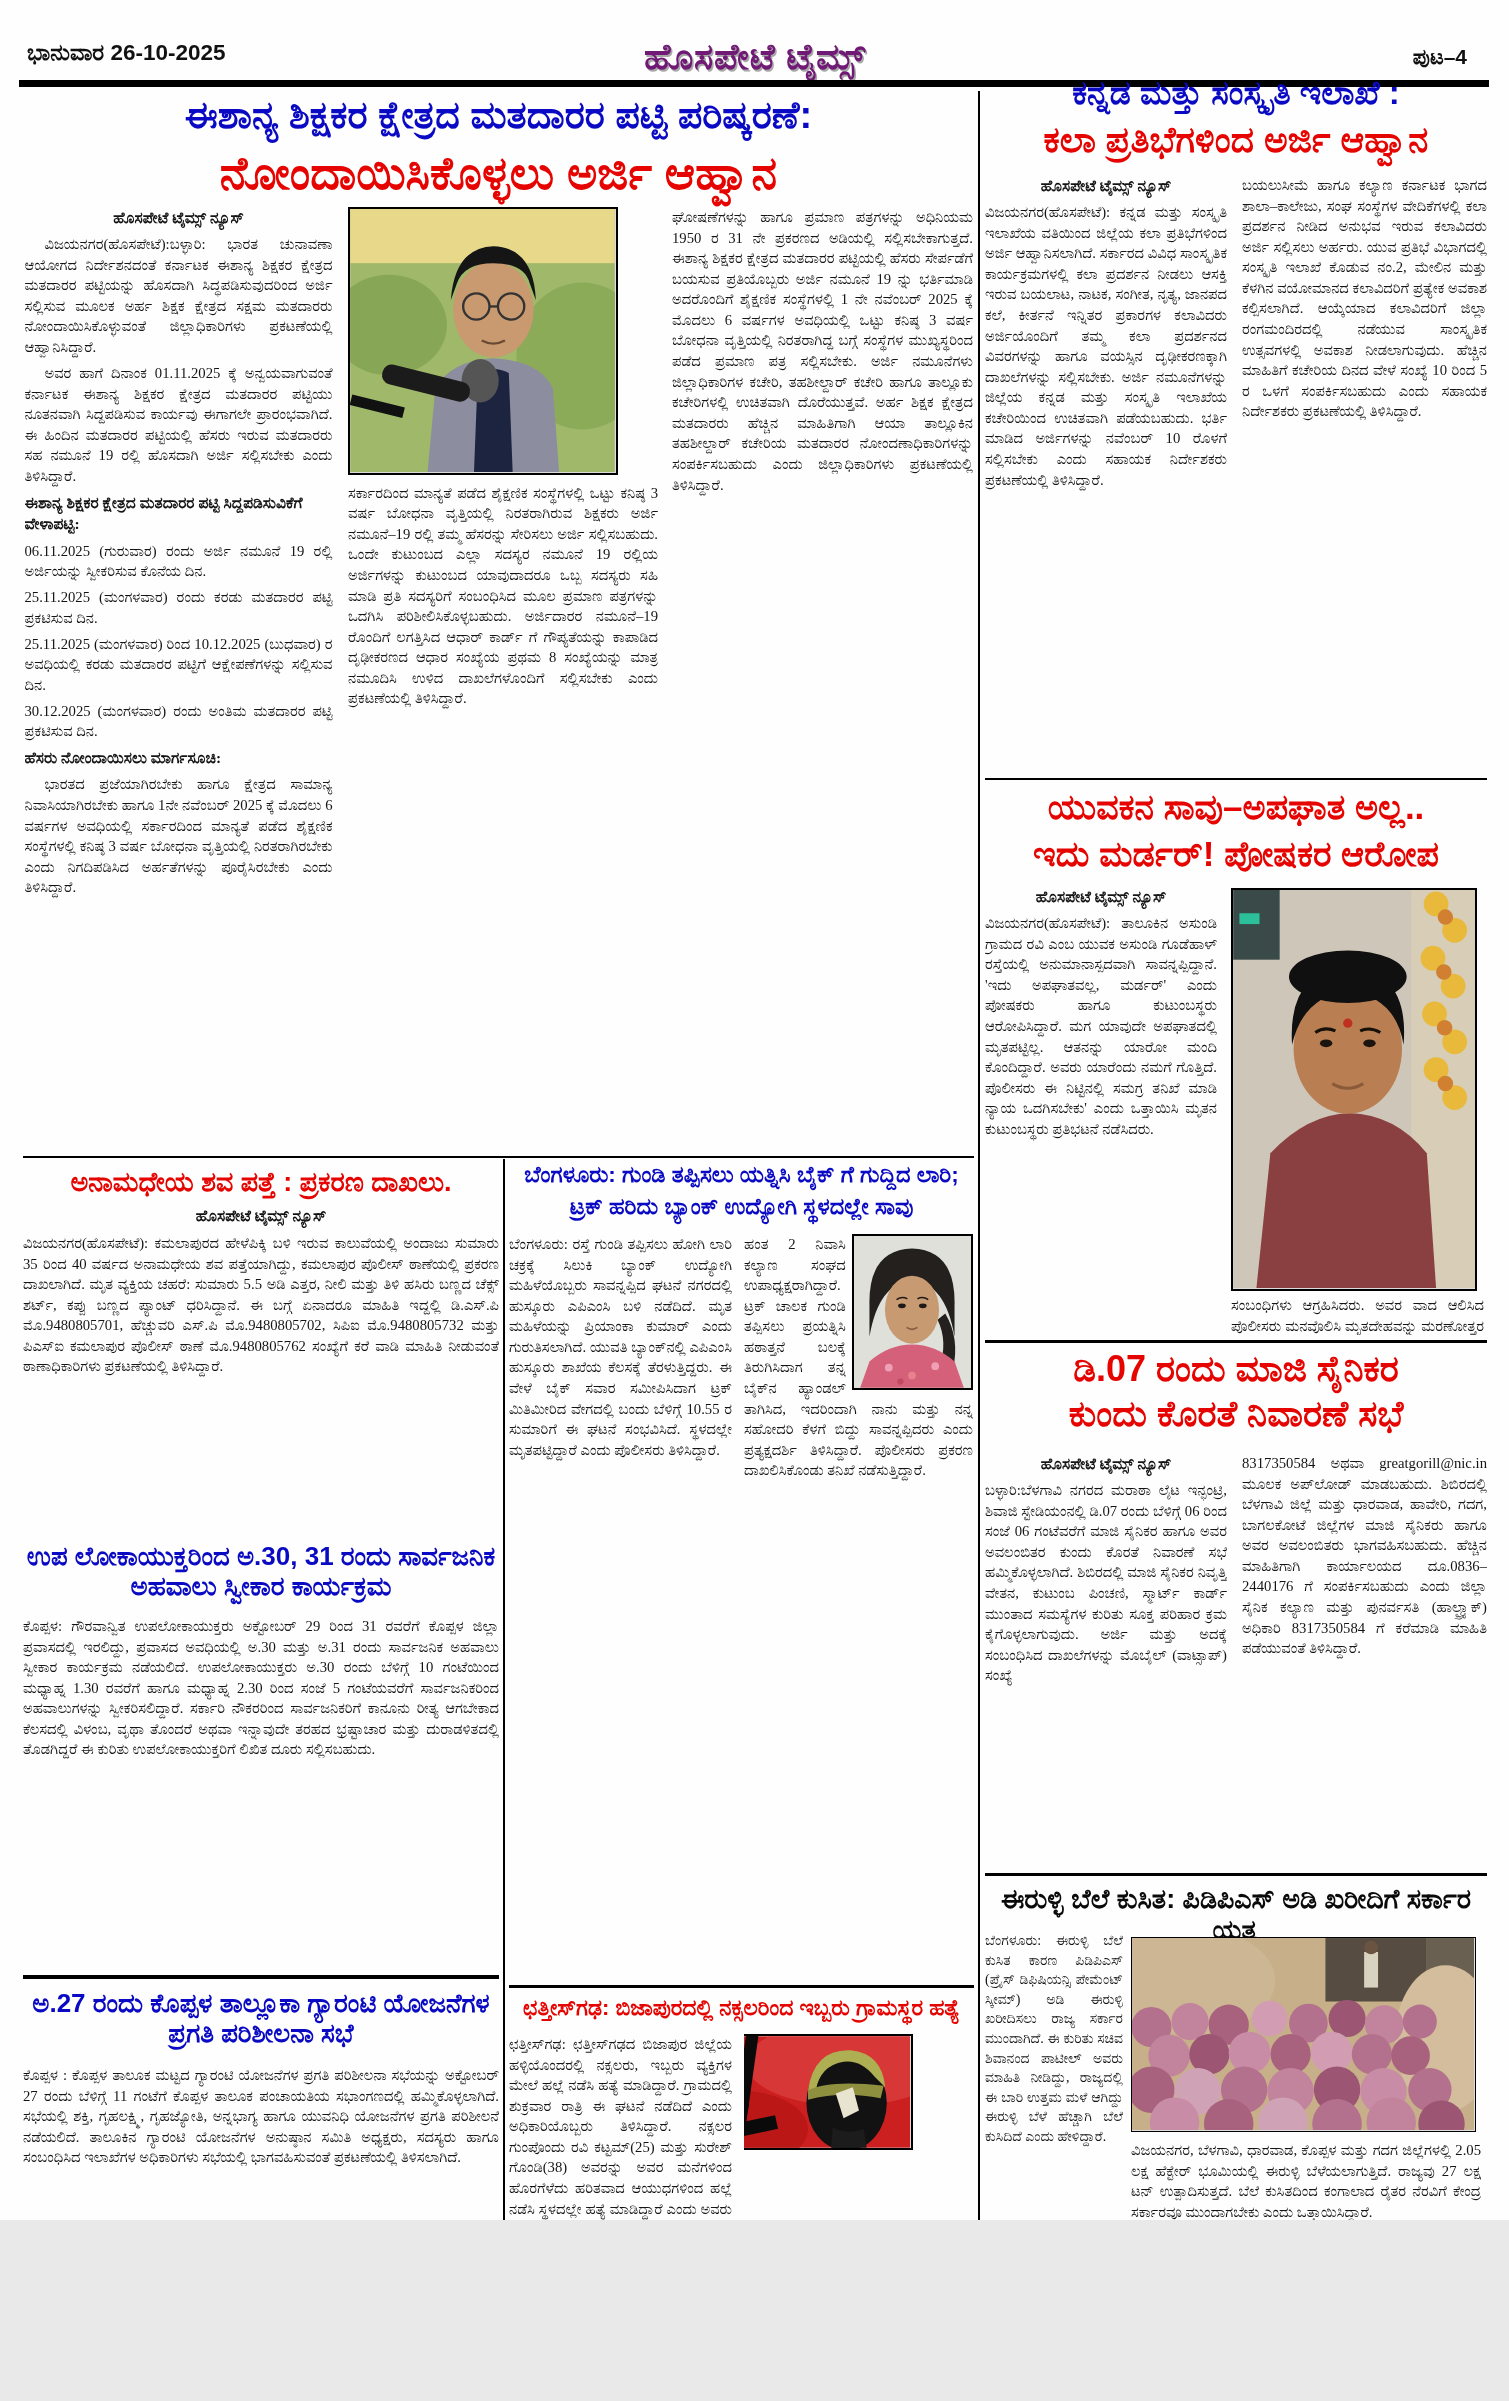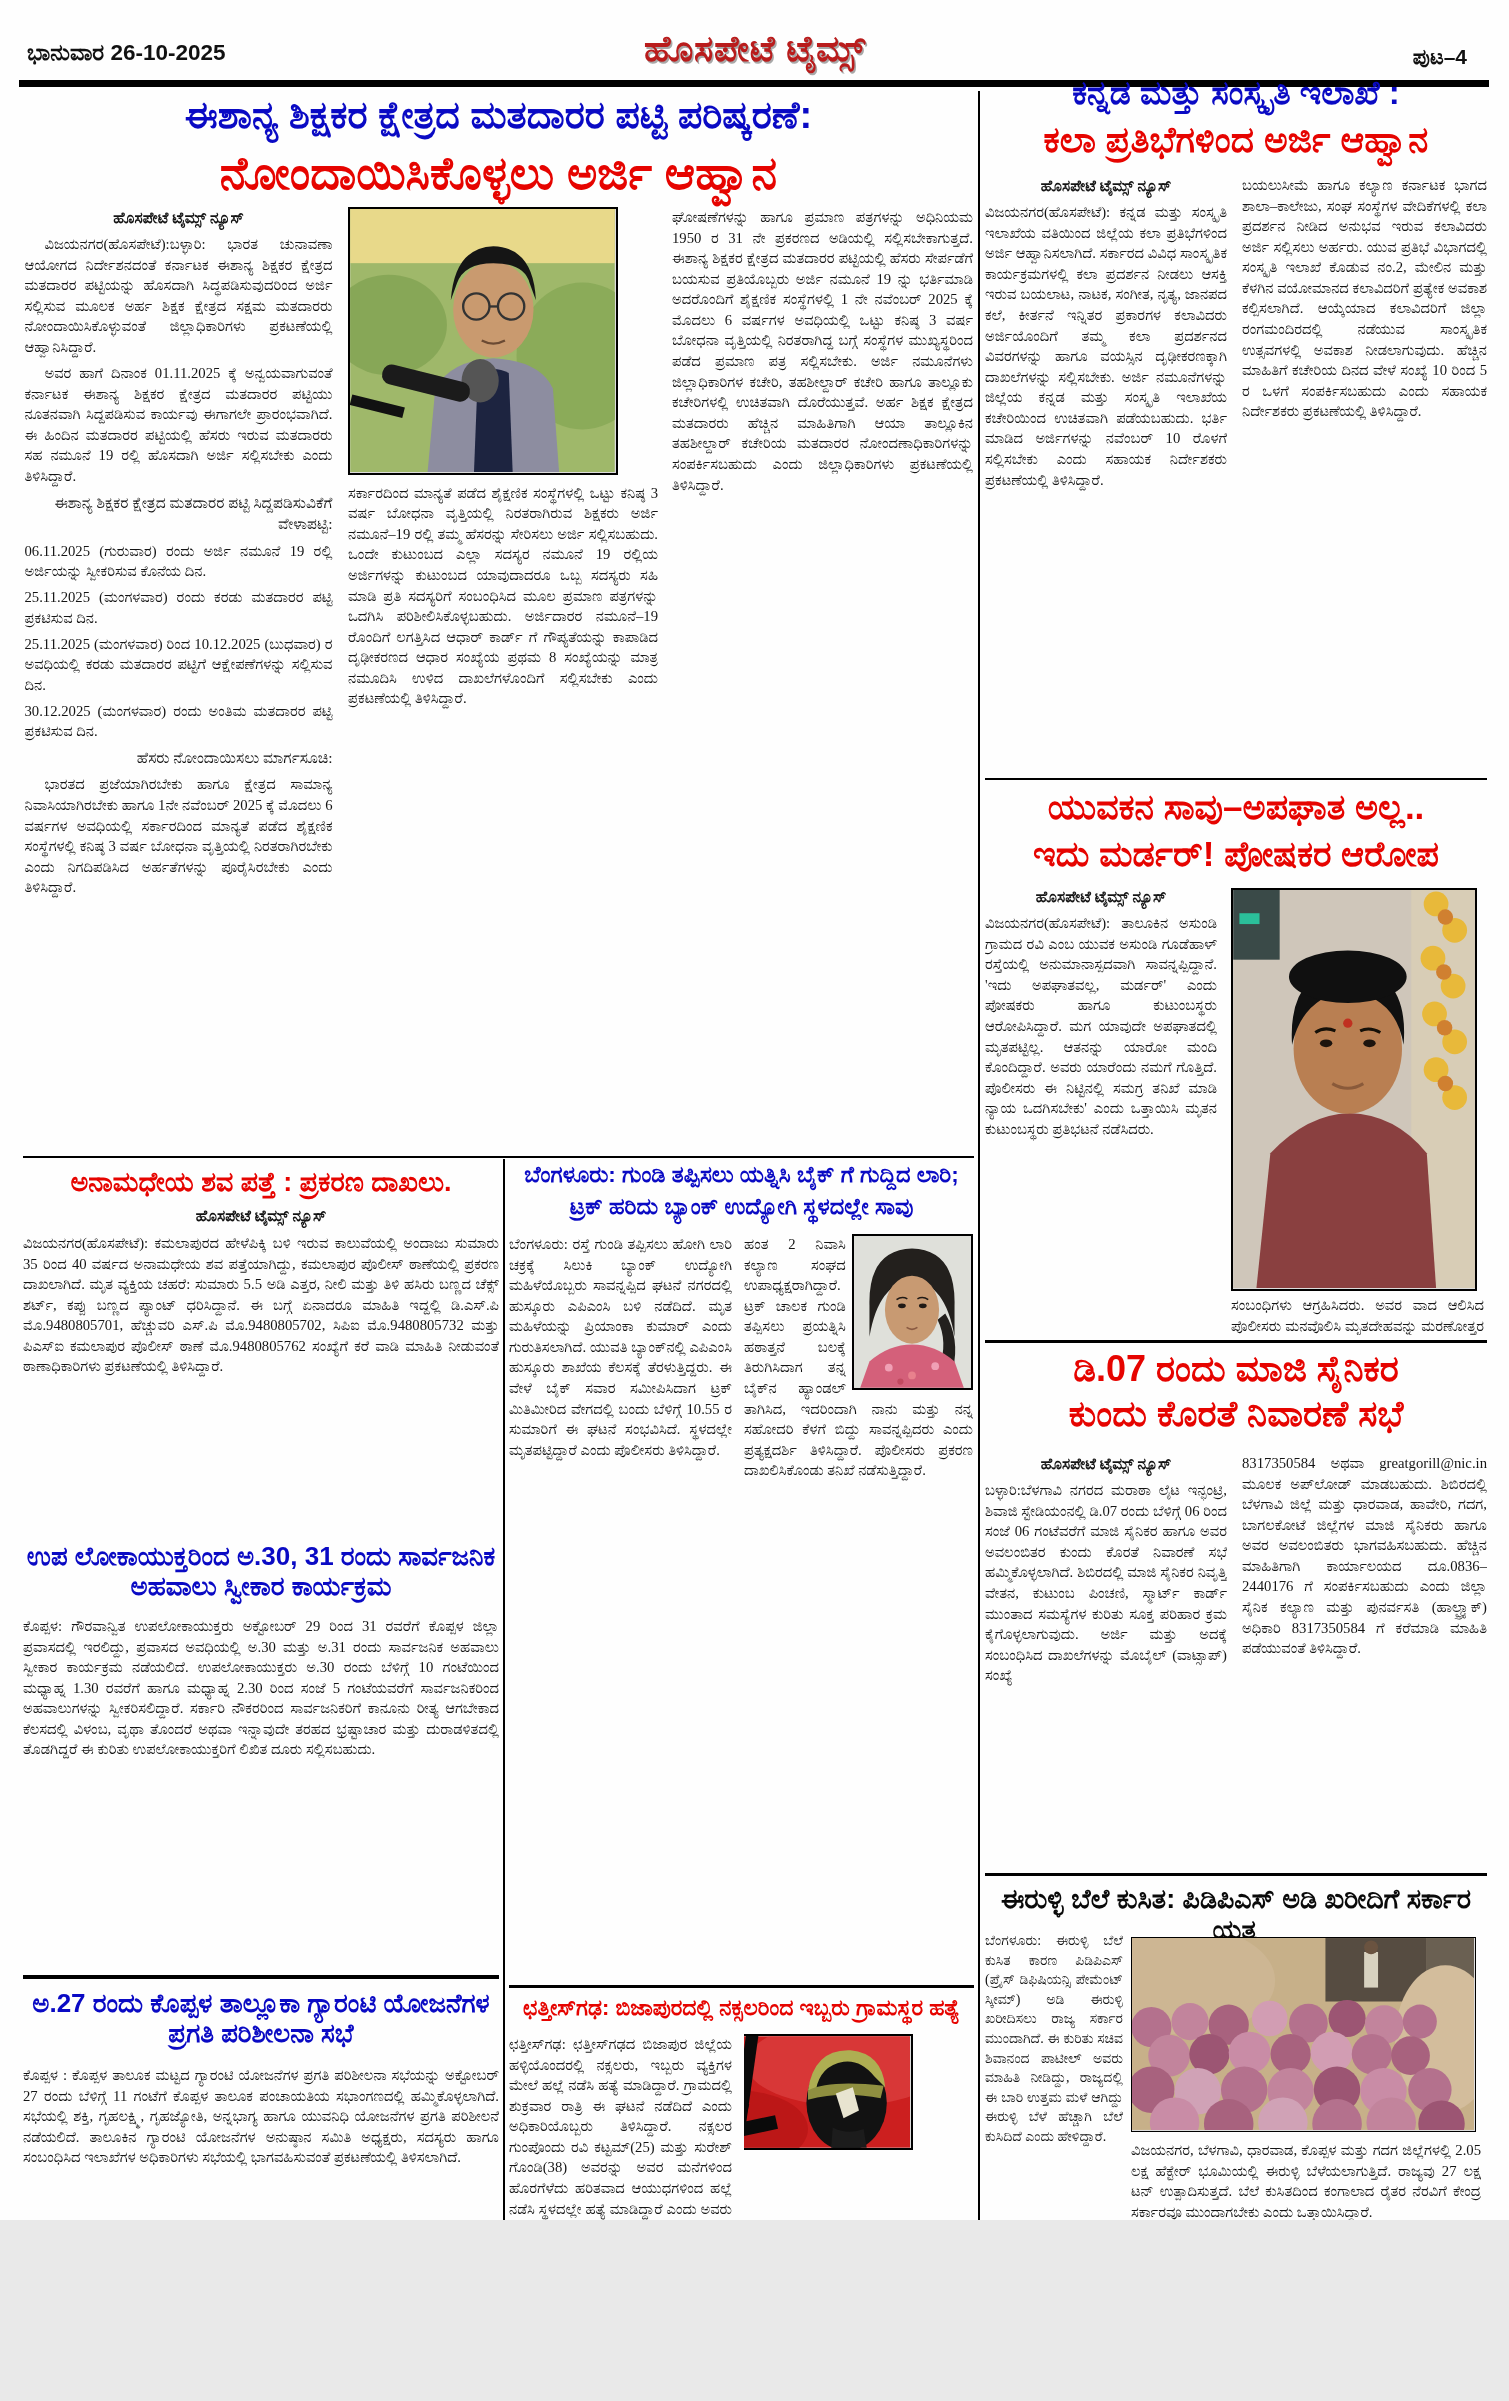--- a/index.html
+++ b/index.html
@@ -7,28 +7,28 @@
          font-family:"Liberation Serif",serif;color:#111;overflow:hidden;}
   .abs{position:absolute;}
   .hl{font-family:"Liberation Sans",sans-serif;font-weight:bold;text-align:center;line-height:1.14;width:100%;}
   .blue{color:#0a0ac4;}
   .red{color:#e60400;}
   .black{color:#0a0a0a;}
   .body-text{font-family:"Liberation Serif",serif;font-size:14.7px;line-height:1.4;text-align:justify;color:#141414;}
   .body-text p{margin:0 0 5.4px 0;text-indent:20px;}
   .body-text p.noind{text-indent:0;}
   .byline{font-weight:bold;text-align:center;font-size:15.5px;margin:0 0 3.1px 0;text-indent:0 !important;}
-  .subhead{font-weight:normal;text-align:right;font-size:15.5px;margin:4.6px 0;text-indent:0 !important;}
+  .subhead{font-weight:bold;text-align:left;font-size:15.5px;margin:4.6px 0;text-indent:0 !important;}
   .col{position:absolute;overflow:hidden;}
   .vrule{position:absolute;width:1.5px;background:#000;}
   .hrule{position:absolute;background:#000;}
   .photo{border:2.3px solid #000;overflow:hidden;background:#ddd;box-sizing:border-box;}
   .photo svg{display:block;}
   #masthead{font-family:"Liberation Sans",sans-serif;font-weight:900;font-size:36px;letter-spacing:0.8px;
-            color:#b91c1c;text-shadow:1.5px 1.5px 0 #a8a8a8;text-align:center;width:100%;top:28px;}
+            color:#701a75;text-shadow:1.5px 1.5px 0 #a8a8a8;text-align:center;width:100%;top:36px;}
   #header-date{font-family:"Liberation Sans",sans-serif;font-weight:bold;font-size:22.5px;left:27px;top:40px;}
   #page-no{font-family:"Liberation Sans",sans-serif;font-weight:bold;font-size:21px;right:43px;top:45px;}
   .footer-line{font-family:Liberation Mono, monospace;font-weight:bold;font-size:12.4px;width:100%;margin-left:12px;}
 </style>
 </head>
 <body>
 
 <div id="paper">
 
   <div class="abs" id="header-date">ಭಾನುವಾರ 26-10-2025</div>

